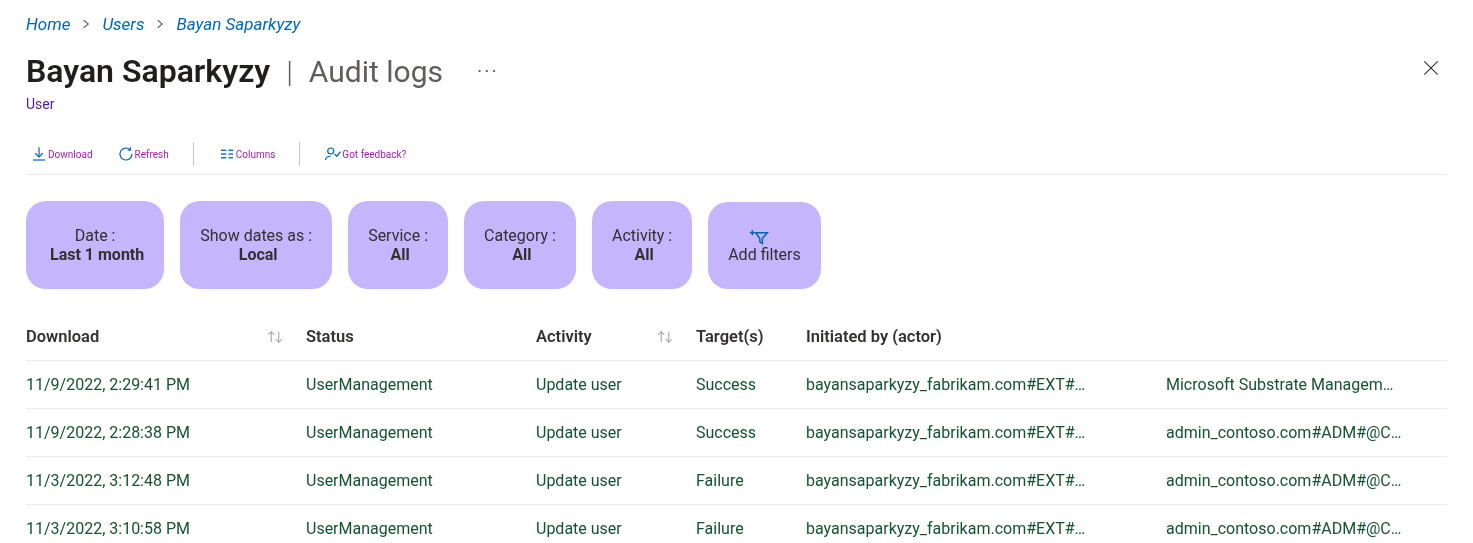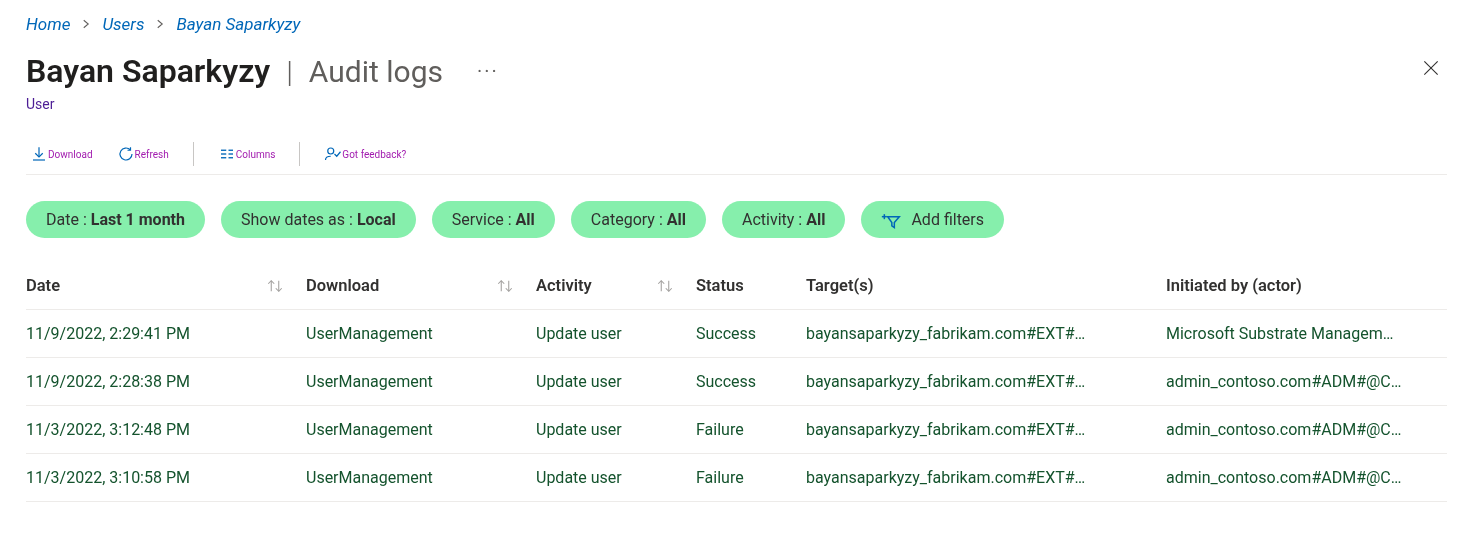--- a/index.html
+++ b/index.html
@@ -28,29 +28,30 @@
     .close-btn svg { width: 20px; height: 20px; display: block; }
     
     .commandbar { display: flex; align-items: center; gap: 24px; margin-top: 22px; padding: 8px 4px; border-bottom: 1px solid #edebe9; }
     .cmd-item { display: flex; align-items: center; color: #a21caf; font-size: 10px; cursor: pointer; }
     .cmd-item .icon { color: #0067b8; display: inline-flex; }
     .cmd-item .icon svg { width: 18px; height: 18px; display: block; }
     .cmd-sep { width: 1px; height: 24px; background: #c8c6c4; }
     
     .filterbar { display: flex; align-items: center; gap: 16px; margin-top: 26px; flex-wrap: wrap; }
     .pill {
-      background: #86efac;
+      background: #c4b5fd;
       border-radius: 20px;
-      padding: 9px 20px;
+      padding: 25px 20px;
       font-size: 16px;
       color: #323130;
       display: inline-flex;
       align-items: center;
       cursor: pointer;
       white-space: nowrap;
+      flex-direction: column;
     }
     .pill strong { font-weight: 700; margin-left: 4px; }
     .pill .pill-icon { color: #0067b8; display: inline-flex; margin-right: 10px; }
     .pill .pill-icon svg { width: 20px; height: 18px; display: block; }
     
     .log-table { margin-top: 24px; width: 100%; }
     .thead, .trow {
       display: grid;
       grid-template-columns: 280px 230px 160px 110px 360px 1fr;
       align-items: center;
@@ -176,56 +177,45 @@
           <polygon points="8,6 22,6 16,13 16,19 13,17 13,13"></polygon>
         </svg>
       </span>
     <span>Add filters</span>
   </div>
 </div>
 
 <div class="log-table">
   <div class="thead">
     <div class="th">
-      <span>Date</span>
-      <span class="sort-icons">
-          <svg viewBox="0 0 24 18" fill="none" stroke="currentColor" stroke-width="1.4">
-            <line x1="7" y1="2" x2="7" y2="16"></line>
-            <polyline points="3,6 7,2 11,6"></polyline>
-            <line x1="17" y1="2" x2="17" y2="16"></line>
-            <polyline points="13,12 17,16 21,12"></polyline>
-          </svg>
-        </span>
-    </div>
-    <div class="th">
       <span>Download</span>
       <span class="sort-icons">
           <svg viewBox="0 0 24 18" fill="none" stroke="currentColor" stroke-width="1.4">
             <line x1="7" y1="2" x2="7" y2="16"></line>
             <polyline points="3,6 7,2 11,6"></polyline>
             <line x1="17" y1="2" x2="17" y2="16"></line>
             <polyline points="13,12 17,16 21,12"></polyline>
           </svg>
         </span>
     </div>
     <div class="th">
+      <span>Status</span>
+    </div>
+    <div class="th">
       <span>Activity</span>
       <span class="sort-icons">
           <svg viewBox="0 0 24 18" fill="none" stroke="currentColor" stroke-width="1.4">
             <line x1="7" y1="2" x2="7" y2="16"></line>
             <polyline points="3,6 7,2 11,6"></polyline>
             <line x1="17" y1="2" x2="17" y2="16"></line>
             <polyline points="13,12 17,16 21,12"></polyline>
           </svg>
         </span>
     </div>
     <div class="th">
-      <span>Status</span>
-    </div>
-    <div class="th">
       <span>Target(s)</span>
     </div>
     <div class="th">
       <span>Initiated by (actor)</span>
     </div>
   </div>
   <div id="tbody">
       <div class="trow">
         <div class="td">11/9/2022, 2:29:41 PM</div>
         <div class="td">UserManagement</div>

